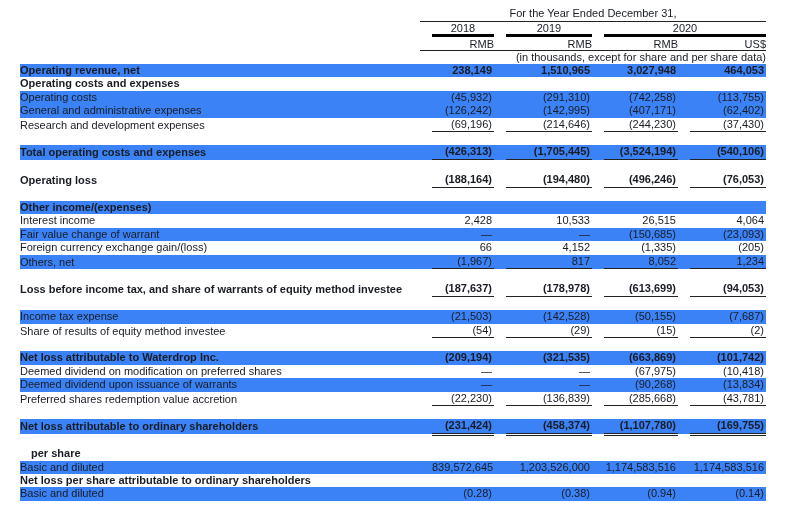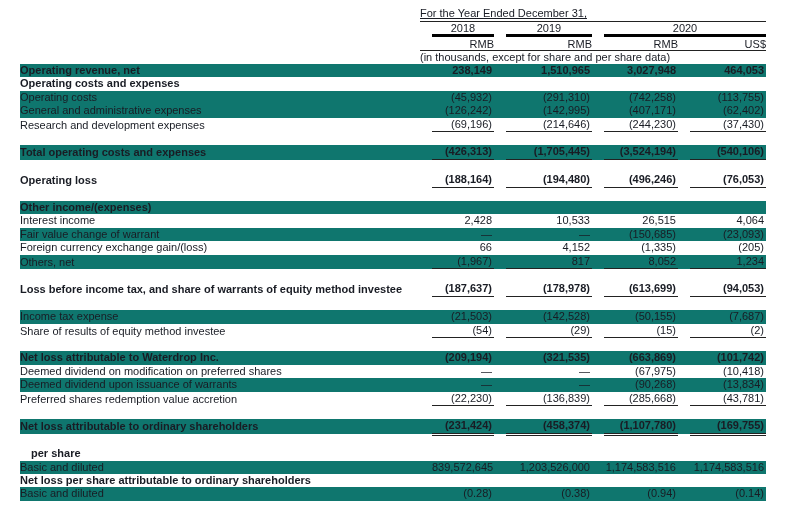--- a/index.html
+++ b/index.html
@@ -17,41 +17,41 @@
     table-layout: fixed;
     margin-left: 20px;
     width: 746px;
     font-size: 11px;
   }
   td { padding: 0; vertical-align: bottom; }
 
   
   tr.title-row td { height: 16px; line-height: 15px; }
   td.title {
+    text-align: center;
     border-bottom: 1px solid #222;
     white-space: nowrap;
-    text-decoration: underline;
   }
   tr.years-row td, tr.cur-row td { height: 13px; line-height: 12px; }
   tr.years-row td.num span.hu,
   td.num span.v { display: block; }
   tr.years-row td.num { padding-left: 12px; }
   span.hu { text-align: center; border-bottom: 3px solid #000000; }
   tr.cur-row td.num { text-align: right; border-bottom: 1px solid #222; }
   tr.note-row td { height: 13px; line-height: 13px; }
-  td.note { text-align: left; white-space: nowrap; }
+  td.note { text-align: right; white-space: nowrap; }
 
   
   tbody td { height: 13.4px; line-height: 13.4px; }
   tr.spacer td { height: 13.4px; }
   td.lbl { white-space: nowrap; overflow: visible; }
   td.lbl.ind { padding-left: 11px; }
   td.num { padding-left: 12px; }
   span.v { text-align: right; padding-right: 2px; white-space: nowrap; }
-  tr.hl { background: #0f766e; }
+  tr.hl { background: #3b82f6; }
   tr.b { font-weight: 700; }
   span.v.ru { border-bottom: 1px solid #222; }
   span.v.rd { border-bottom: 1px solid #222; position: relative; }
   span.v.rd::after {
     content: "";
     position: absolute; left: 0; right: 0; bottom: -3px;
     border-bottom: 1px solid #222;
   }
 </style>
 </head>

